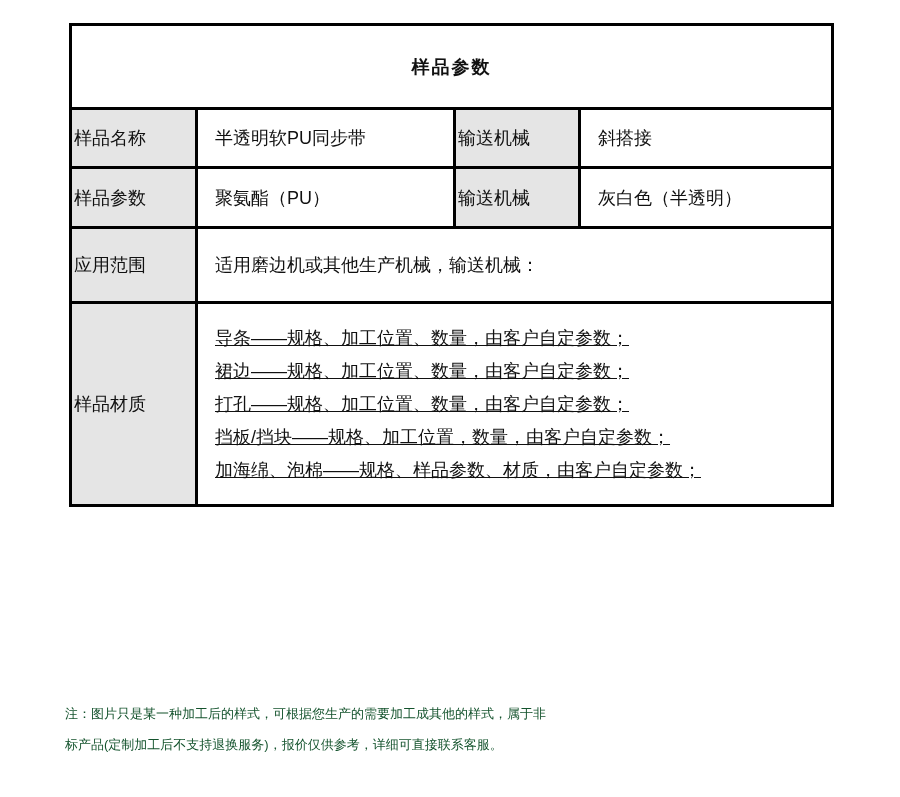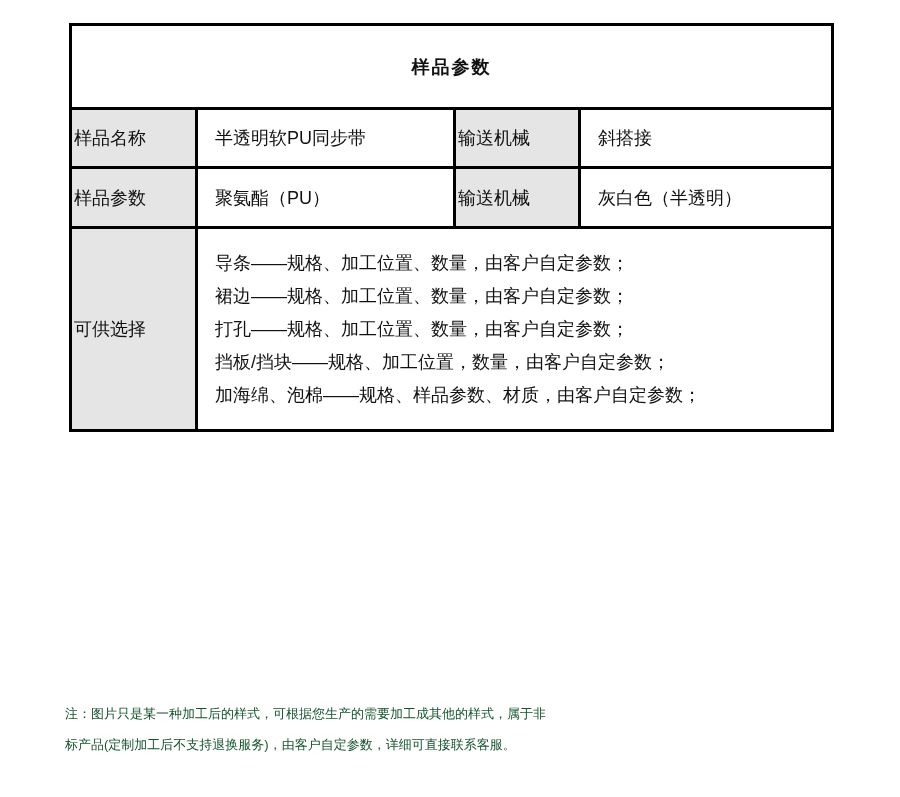--- a/index.html
+++ b/index.html
@@ -50,21 +50,21 @@
     text-align: left;
     padding: 0 8px 0 17px;
   }
   tr.r-kv1 td { height: 56px; }
   tr.r-kv2 td { height: 57px; }
   tr.r-model td { height: 81px; }
   tr.r-apply td { height: 72px; }
   tr.r-special td { height: 200px; }
   tr.r-joint td { height: 71px; }
   .line { line-height: 30px; }
-  tr.r-special .line { line-height: 33px; }
+  tr.r-special .line { line-height: 33px; text-decoration: underline; }
   .note {
     position: absolute;
     left: 65px;
     top: 698px;
     width: 790px;
     font-size: 13px;
     line-height: 31px;
     color: #14532d;
   }
 </style>
@@ -95,34 +95,40 @@
       </tr>
 
       <tr class="r-kv2">
         <td class="lbl">样品参数</td>
         <td class="val">聚氨酯（PU）</td>
         <td class="lbl">输送机械</td>
         <td class="val">灰白色（半透明）</td>
       </tr>
 
 
+      <tr class="r-apply">
+        <td class="lbl">应用范围</td>
+        <td class="val" colspan="3">
+          <div class="line">适用磨边机或其他生产机械，输送机械：</div>
+        </td>
+      </tr>
 
       <tr class="r-special">
-        <td class="lbl">可供选择</td>
+        <td class="lbl">样品材质</td>
         <td class="val" colspan="3">
           <div class="line">导条——规格、加工位置、数量，由客户自定参数；</div>
           <div class="line">裙边——规格、加工位置、数量，由客户自定参数；</div>
           <div class="line">打孔——规格、加工位置、数量，由客户自定参数；</div>
           <div class="line">挡板/挡块——规格、加工位置，数量，由客户自定参数；</div>
           <div class="line">加海绵、泡棉——规格、样品参数、材质，由客户自定参数；</div>
         </td>
       </tr>
 
     </tbody>
       </table>
   </div>
 
   <div class="note">
     <div>注：图片只是某一种加工后的样式，可根据您生产的需要加工成其他的样式，属于非</div>
-    <div>标产品(定制加工后不支持退换服务)，由客户自定参数，详细可直接联系客服。</div>
+    <div>标产品(定制加工后不支持退换服务)，报价仅供参考，详细可直接联系客服。</div>
   </div>
 
 </div>
 
 </body></html>

